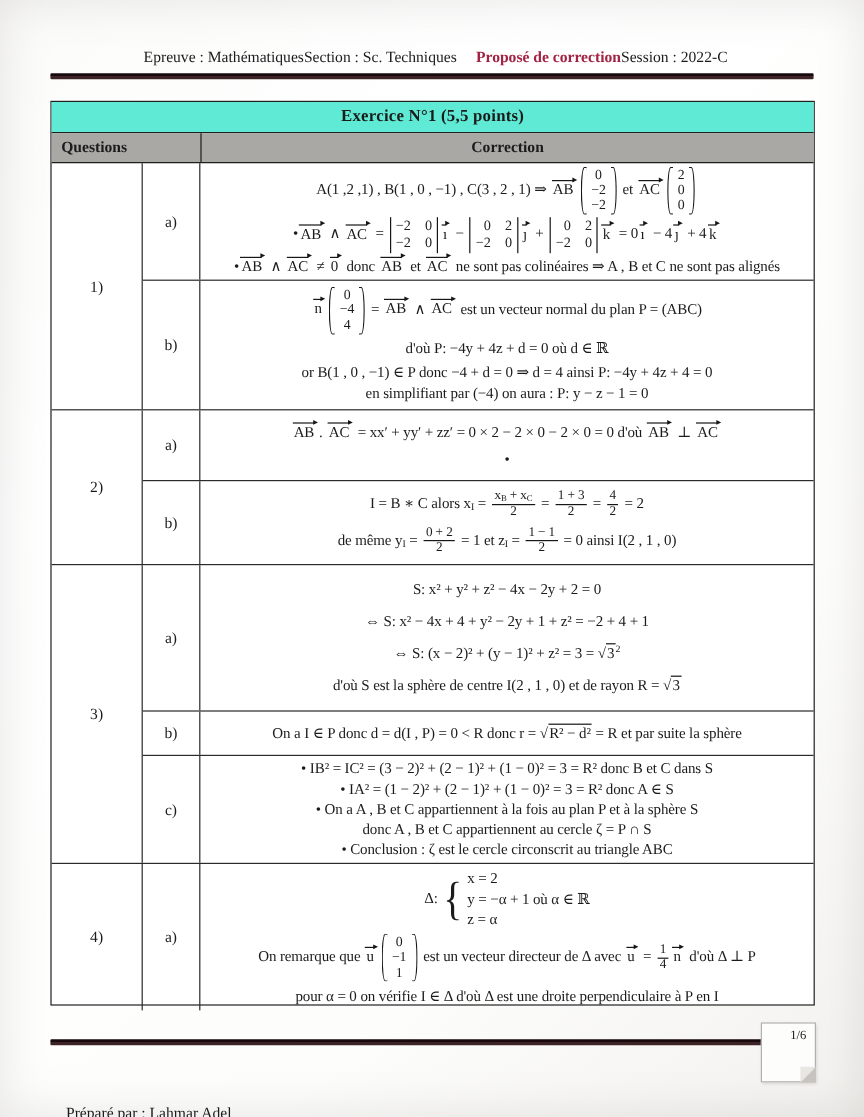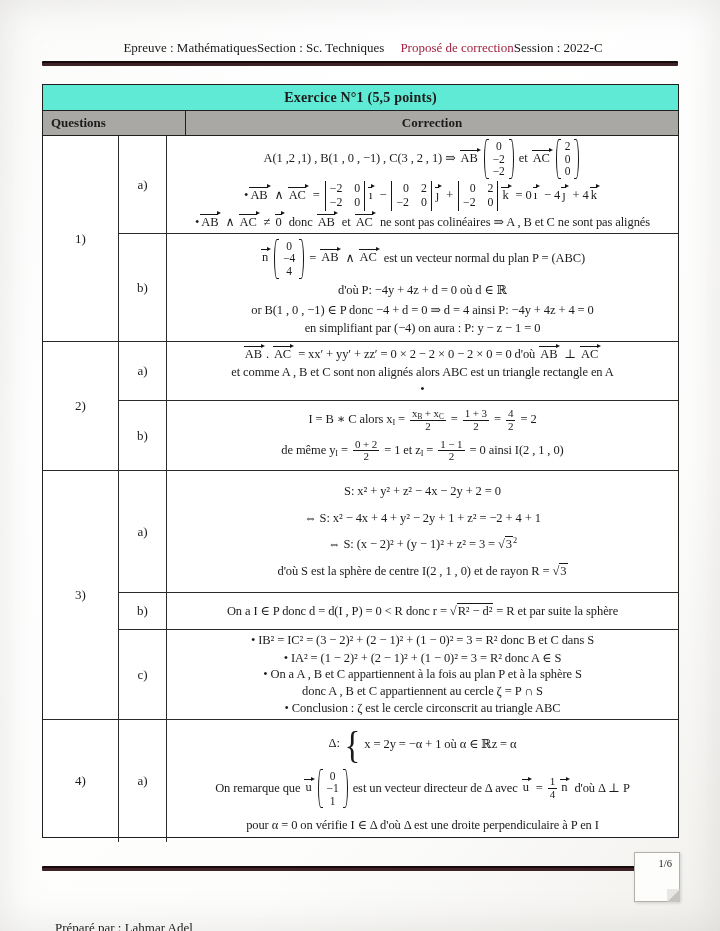--- a/index.html
+++ b/index.html
@@ -16,42 +16,42 @@
     background:linear-gradient(135deg,#fbfbfa 0%, #ffffff 28%, #fdfdfc 70%, #f2f1ee 100%);
     box-shadow:inset 0 0 40px rgba(120,115,110,.18);
   }
 
   
   .exam-header {
     position:absolute; left:84px; top:40px; width:558px;
     display:flex; justify-content:center; align-items:baseline;
     font-size:13px; white-space:nowrap;
   }
-  .exam-header .hl { font-weight:normal;margin-left:16px; }
+  .exam-header .hl { font-weight:bold;margin-left:16px; }
   .top-rule, .bottom-rule {
     position:absolute; height:5px;
     background:linear-gradient(#17090c 0 45%, #3d2226 45% 100%);
     border-radius:1px;
   }
   .top-rule { left:42px; right:42px; top:61px; }
 
   
   .extable {
     position:absolute; left:42px; top:84px; width:637px; height:754px;
     border:1.6px solid #1f1f1f;
     background:#fff;
     font-size:12.5px;
   }
   .t-title {
     height:26px; background:#5eead4; border-bottom:1.4px solid #1f1f1f;
     display:flex; align-items:center; justify-content:center;
     font-weight:bold; font-size:14px; letter-spacing:.2px;
   }
   .t-cols { height:25px; background:#a9a8a5; border-bottom:1.4px solid #1f1f1f; display:flex; font-weight:bold; font-size:13px; }
-  .t-cols .qh { width:143px; border-right:1.2px solid #1f1f1f; display:flex; align-items:center; padding-left:8px; }
+  .t-cols .qh { width:125px; border-right:1.2px solid #1f1f1f; display:flex; align-items:center; padding-left:8px; }
   .t-cols .ch { flex:1; display:flex; align-items:center; justify-content:center; }
 
   .qgroup { display:flex; border-bottom:1.2px solid #2a2a2a; align-items:stretch; }
   .qgroup:last-child { border-bottom:none; }
   .qnum { width:76px; border-right:1.2px solid #2a2a2a; display:flex; align-items:center; justify-content:center; font-size:13px; }
   .qsub { flex:1; }
   .subrow { display:flex; align-items:stretch; }
   .subrow + .subrow { border-top:1.1px solid #2a2a2a; }
   .qletter { width:48px; border-right:1.1px solid #2a2a2a; display:flex; align-items:center; justify-content:center; font-size:13px; }
   .ccell { flex:1; display:flex; flex-direction:column; justify-content:space-evenly; align-items:center; padding:1px 3px; overflow:hidden; }
@@ -82,21 +82,21 @@
   .f { display:inline-block; text-align:center; vertical-align:middle; margin:0 2px; font-size:.88em; line-height:1.05; }
   .fn { display:block; padding:0 2px; }
   .fd { display:block; border-top:1.1px solid #161616; padding:0 2px; }
 
   .sq { border-top:1.2px solid #161616; padding:0 1px; }
   sup { font-size:.66em; vertical-align:.55em; line-height:0; }
   sub { font-size:.66em; vertical-align:-.25em; line-height:0; }
 
   .sys { display:inline-flex; align-items:center; vertical-align:middle; text-align:left; }
   .brace { font-size:3.1em; line-height:.8; font-weight:400; margin-right:3px; transform:scaleX(.85); }
-  .scol { display:inline-flex; flex-direction:row; line-height:1.35; }
+  .scol { display:inline-flex; flex-direction:column; line-height:1.35; }
   .scol span { display:block; text-align:left; }
 
   
   .bottom-rule { left:42px; width:604px; top:866px; }
   .prepared { position:absolute; left:55px; top:920px; font-size:13px; }
   .page-corner {
     position:absolute; right:40px; top:852px; width:46px; height:50px;
     background:#fdfdfc; border:1px solid #b3b0ac; box-shadow:1px 1px 3px rgba(0,0,0,.15);
   }
   .page-corner .pnum { position:absolute; top:5px; right:7px; font-size:10.5px; }
@@ -199,21 +199,20 @@
       </div>
     </div>
 
     <div class="qgroup">
       <div class="qnum">2)</div>
       <div class="qsub">
         <div class="subrow sr-2a">
           <div class="qletter">a)</div>
           <div class="ccell">
               <div class="fline"><span class="v">AB</span>. <span class="v">AC</span> = xx′ + yy′ + zz′ = 0 × 2 − 2 × 0 − 2 × 0 = 0  d'où <span class="v">AB</span> ⊥ <span class="v">AC</span></div>
-              <div class="fline">et comme A , B et C sont non alignés alors ABC est un triangle rectangle en A</div>
               <div class="fline">•</div>
             </div>
         </div>
         <div class="subrow sr-2b">
           <div class="qletter">b)</div>
           <div class="ccell">
               <div class="fline">I = B ∗ C  alors  x<sub>I</sub> = <span class="f"><span class="fn">x<sub>B</sub> + x<sub>C</sub></span><span class="fd">2</span></span> = <span class="f"><span class="fn">1 + 3</span><span class="fd">2</span></span> = <span class="f"><span class="fn">4</span><span class="fd">2</span></span> = 2</div>
               <div class="fline">de même y<sub>I</sub> = <span class="f"><span class="fn">0 + 2</span><span class="fd">2</span></span> = 1 et z<sub>I</sub> = <span class="f"><span class="fn">1 − 1</span><span class="fd">2</span></span> = 0    ainsi I(2 , 1 , 0)</div>
             </div>
         </div>

